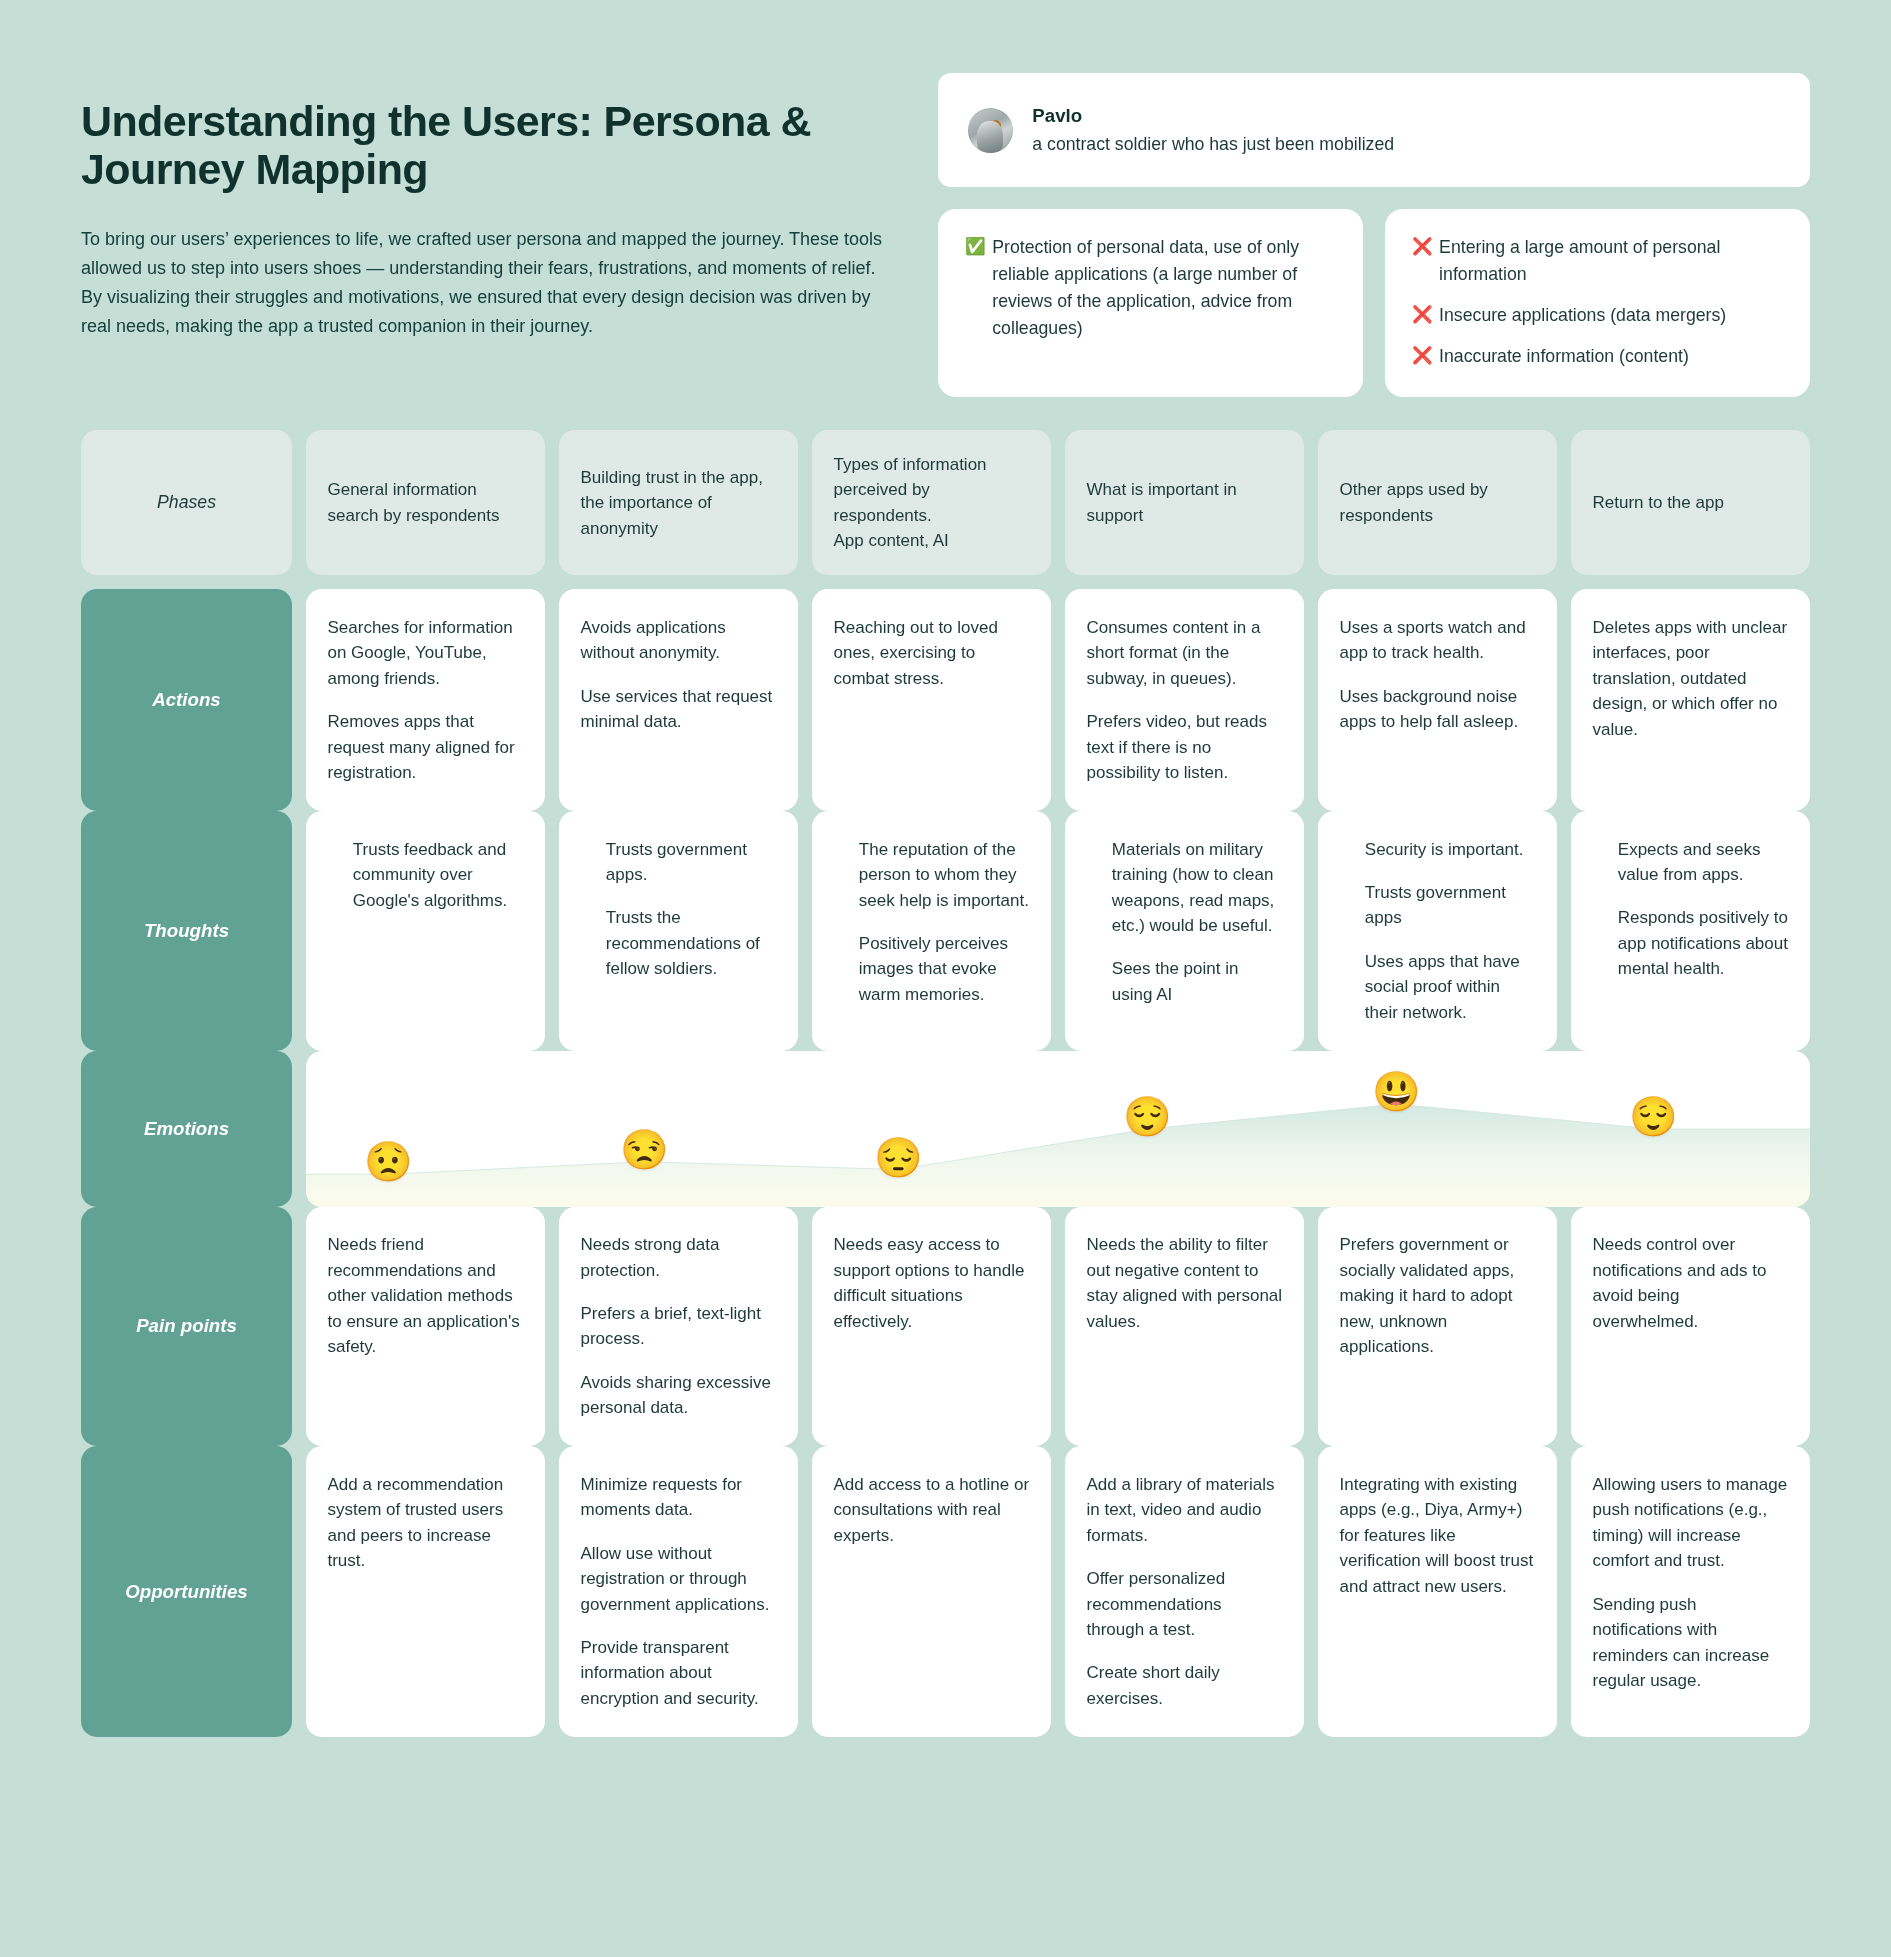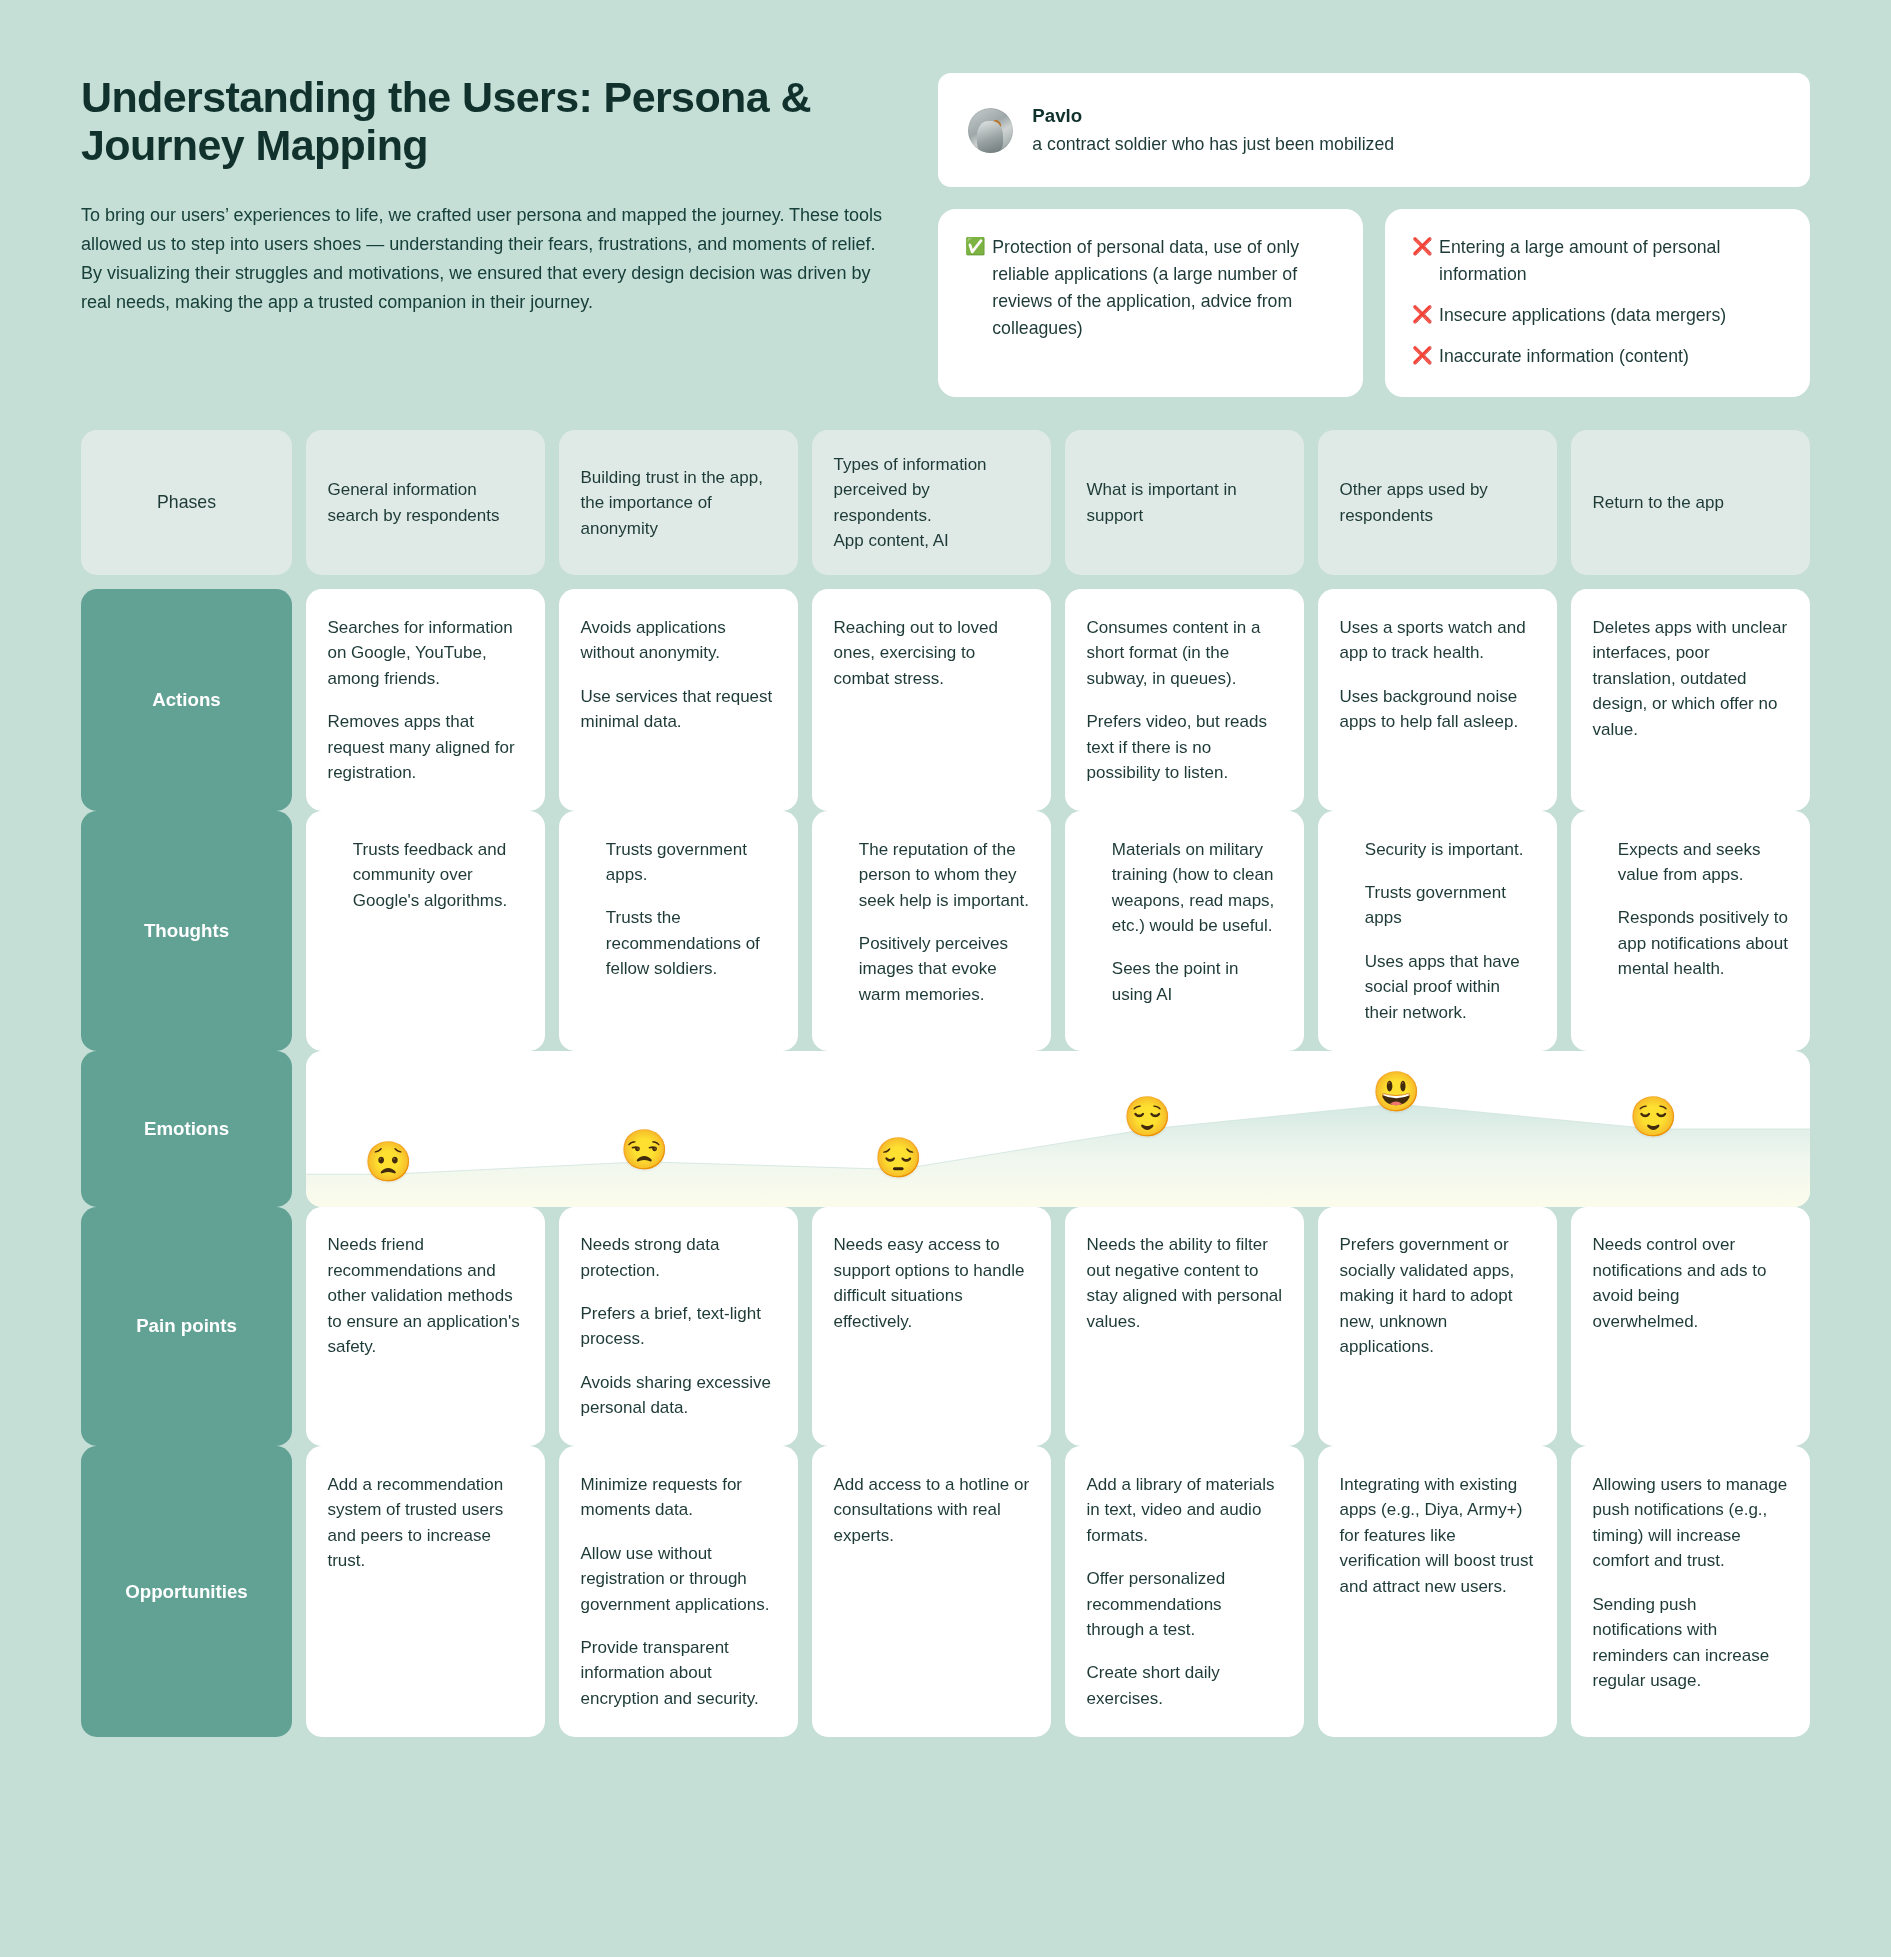--- a/index.html
+++ b/index.html
@@ -17,21 +17,21 @@
     padding: 0;
   }
 
   
   .header {
     display: flex;
     gap: 39px;
     padding: 73px 81px 0 81px;
     align-items: flex-start;
   }
-  .intro { width: 818px; flex: 0 0 818px; }
+  .intro { width: 818px; flex: 0 0 818px; margin-top: 24px; }
   .page-title {
     font-size: 43px;
     line-height: 1.12;
     font-weight: 700;
     letter-spacing: -0.6px;
     color: #10312c;
     margin-bottom: 31.5px;
     max-width: 818px;
   }
   .intro-paragraph {
@@ -110,20 +110,21 @@
     border-radius: 15.8px;
     display: flex;
     align-items: center;
     justify-content: center;
     text-align: center;
     font-size: 18.7px;
     font-weight: 700;
     color: #ffffff;
     background: #62a295;
     padding: 12px;
+    font-style: italic;
   }
   .label-cell.head {
     background: #dfeae6;
     color: #1d3a36;
     font-weight: 400;
     font-size: 17.7px;
   }
 
   .cell {
     flex: 1 1 0;

